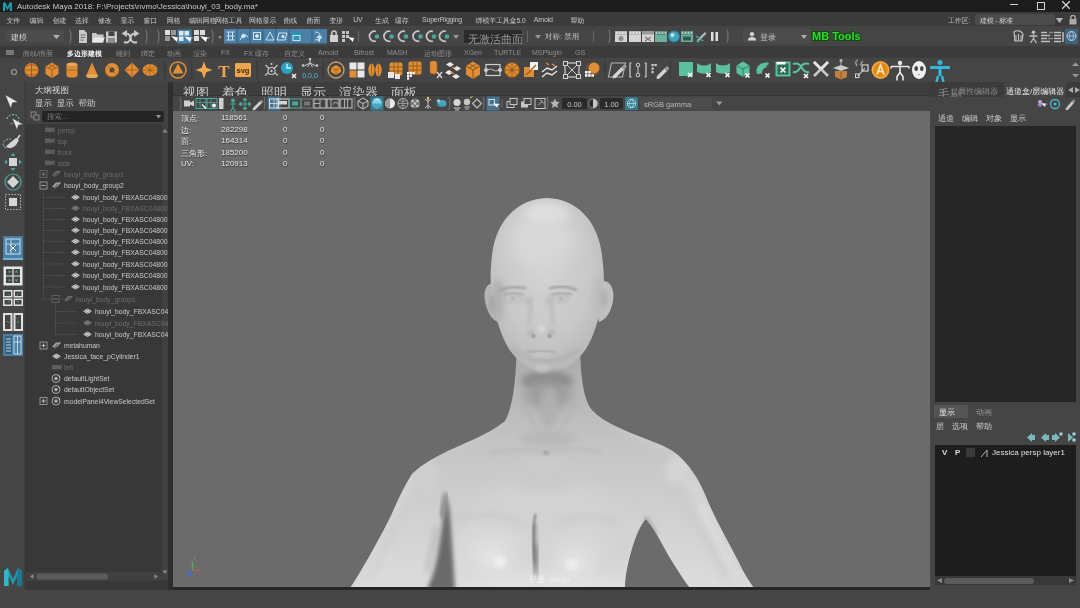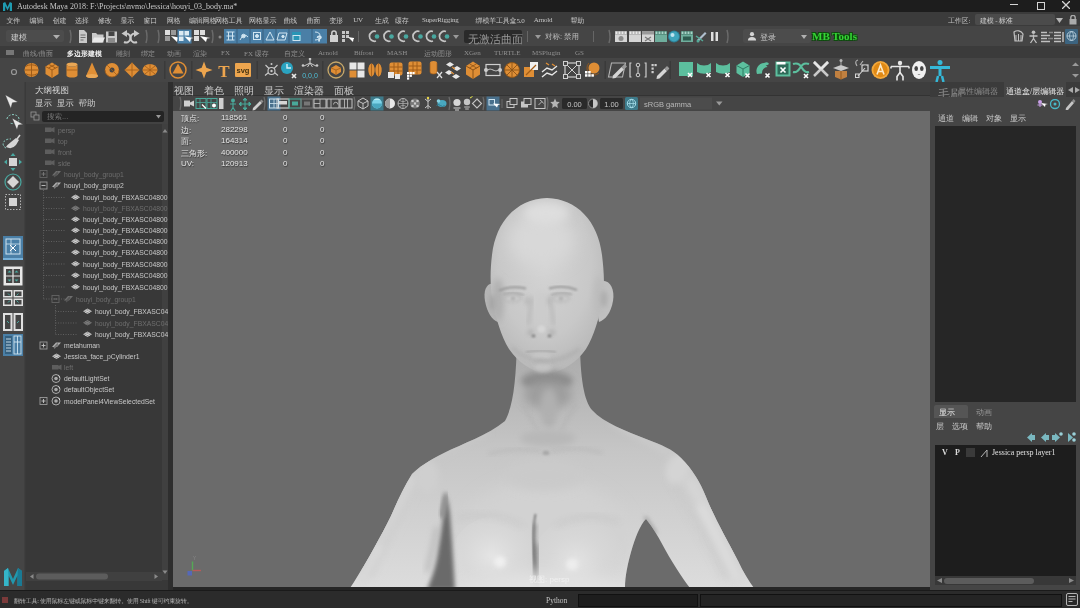--- a/index.html
+++ b/index.html
@@ -1,19 +1,19 @@
 <!DOCTYPE html>
 <html><head>
 <meta charset="utf-8">
 <style>
 html,body{margin:0;padding:0;background:#222;}
 #app{position:relative;width:1080px;height:608px;overflow:hidden;
   font-family:"Liberation Sans",sans-serif;background:#454545;}
 .abs{position:absolute;}
-.t{white-space:nowrap;font-family:Liberation Serif, serif;}
+.t{white-space:nowrap;}
 
 #titlebar{left:0;top:0;width:1080px;height:12px;background:#1d1d1d;color:#c8c8c8;font-size:8px;}
 #menubar{left:0;top:12px;width:1080px;height:14px;background:#3b3b3b;color:#c6c6c6;font-size:7px;border-bottom:1px solid #333;letter-spacing:-0.2px;}
 #statusbar{left:0;top:26px;width:1080px;height:20px;background:#454545;}
 #shelftabs{left:0;top:46px;width:1080px;height:12px;background:#3b3b3b;font-size:7px;color:#909090;}
 #shelf{left:0;top:58px;width:1080px;height:24px;background:#454545;border-bottom:1px solid #333;}
 
 #toolbox{left:0;top:82px;width:26px;height:508px;background:#454545;}
 #outliner{left:26px;top:82px;width:142px;height:508px;background:#3b3b3b;}
 #vsplit{left:168px;top:82px;width:5px;height:508px;background:#2e2e2e;}
@@ -765,21 +765,21 @@
       <text x="38" y="268.3" fill="#c8c8c8">defaultObjectSet</text>
       <use href="#plus" x="14" y="273.5" opacity="1"></use>
       <use href="#setc" x="26" y="273" opacity="1"></use>
       <text x="38" y="279.8" fill="#c8c8c8">modelPanel4ViewSelectedSet</text>
     </svg>
   </div>
   <div class="abs" id="vsplit"></div>
   <div class="abs" id="viewport">
 
     <div class="abs" style="left:0;top:0;width:757px;height:13px;background:#3e3e3e;border-bottom:1px solid #333">
-      <span class="abs t" style="left:1px;top:2px;font-size:10px;color:#cccccc">视图 着色 照明 显示 渲染器 面板</span>
+      <span class="abs t" style="left:10px;top:2px;font-size:13px;color:#cccccc">视图 着色 照明 显示 渲染器 面板</span>
     </div>
 
     <div class="abs" style="left:0;top:14px;width:757px;height:15px;background:#454545">
       <svg class="abs" style="left:0;top:0" width="757" height="15" viewBox="0 0 757 15">
         <path d="M7 1 q1.8 5.5 0 13" stroke="#6a6a6a" stroke-width="1.3" fill="none"></path>
         <g transform="translate(16,7.5)">
             <path d="M-5 -3 h6 v6 h-6z M1 -1 l4 -2 v6 l-4 -2z" fill="#d0d0d0"></path>
           </g>
         <g transform="translate(28,7.5)">
             <rect x="-5" y="-5" width="10" height="10" fill="none" stroke="#49a89a" stroke-width="1"></rect>
@@ -1074,21 +1074,21 @@
         <div style="position:absolute;left:139px;top:0">0</div>
       <div style="position:absolute;left:0;top:11.5px">边:</div>
         <div style="position:absolute;left:40px;width:26px;top:11.5px;text-align:center">282298</div>
         <div style="position:absolute;left:102px;top:11.5px">0</div>
         <div style="position:absolute;left:139px;top:11.5px">0</div>
       <div style="position:absolute;left:0;top:23px">面:</div>
         <div style="position:absolute;left:40px;width:26px;top:23px;text-align:center">164314</div>
         <div style="position:absolute;left:102px;top:23px">0</div>
         <div style="position:absolute;left:139px;top:23px">0</div>
       <div style="position:absolute;left:0;top:34.5px">三角形:</div>
-        <div style="position:absolute;left:40px;width:26px;top:34.5px;text-align:right">400000</div>
+        <div style="position:absolute;left:40px;width:26px;top:34.5px;text-align:right">185200</div>
         <div style="position:absolute;left:102px;top:34.5px">0</div>
         <div style="position:absolute;left:139px;top:34.5px">0</div>
       <div style="position:absolute;left:0;top:46px">UV:</div>
         <div style="position:absolute;left:40px;width:26px;top:46px;text-align:right">120913</div>
         <div style="position:absolute;left:102px;top:46px">0</div>
         <div style="position:absolute;left:139px;top:46px">0</div>
     </div>
     <div class="abs" style="left:0;top:504.5px;width:757px;height:3.5px;background:#262626"></div>
   </div>
   <div class="abs" id="rightpanel">
@@ -1165,30 +1165,19 @@
               <path d="M5 0 L0 2.5 5 5z" fill="#8a8a8a"></path>
             </svg>
           <svg class="abs" style="left:134px;top:133px" width="5" height="5">
               <path d="M0 0 L5 2.5 0 5z" fill="#8a8a8a"></path>
             </svg>
           <span class="abs" style="left:9px;top:132.5px;width:90px;height:6px;border-radius:3px;background:#5c5c5c"></span>
         </div>
       </div>
     </div>
   </div>
-  <div class="abs" id="bottombar">
-    <span class="abs" style="left:2px;top:6px;width:6px;height:6px;background:#7a3a3a"></span>
-    <span class="abs t" style="left:14px;top:5.5px;font-size:6px;color:#b5b5b5;letter-spacing:-0.2px">翻转工具: 使用鼠标左键或鼠标中键来翻转。使用 Shift 键可约束旋转。</span>
-    <span class="abs t" style="left:546px;top:4.5px;font-size:7.5px;color:#c5c5c5">Python</span>
-    <span class="abs" style="left:578px;top:2.5px;width:118px;height:11px;background:#1d1d1d;border:1px solid #111"></span>
-    <span class="abs" style="left:700px;top:2.5px;width:360px;height:11px;background:#242424;border:1px solid #111"></span>
-    <svg class="abs" style="left:1066px;top:2px" width="12" height="13" viewBox="0 0 12 13">
-        <rect x="0.5" y="0.5" width="11" height="12" rx="1.5" fill="none" stroke="#b5b5b5" stroke-width="1"></rect>
-        <path d="M2.5 3.5 h7 M2.5 6 h7 M2.5 8.5 h4" stroke="#b5b5b5" stroke-width="1"></path>
-      </svg>
-  </div>
 
   <svg class="abs" style="left:3px;top:567px" width="20" height="20" viewBox="0 0 20 20">
     <path d="M1 19 V4 L5 1 10 12 15 1 19 4 V19 H14.5 V8.5 L10 18 5.5 8.5 V19 Z" fill="#2297ad"></path>
     <path d="M1 19 V4 L5 1 5.5 8.5 V19 Z" fill="#35b5c8"></path>
     <path d="M15 1 19 4 V19 H14.5 V8.5z" fill="#1a7a94"></path>
   </svg>
 </div>
 
 </body></html>

